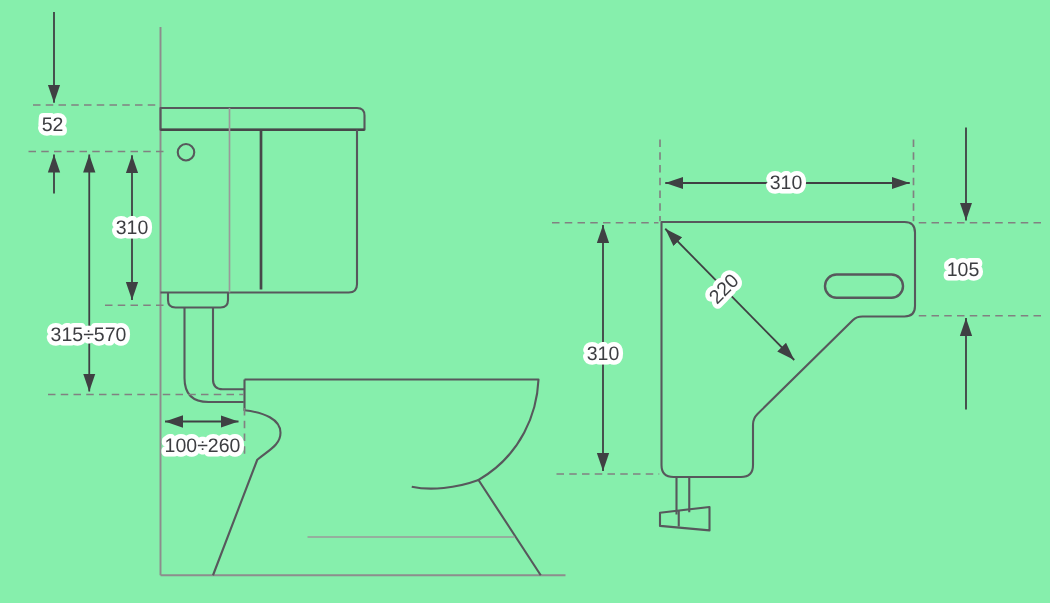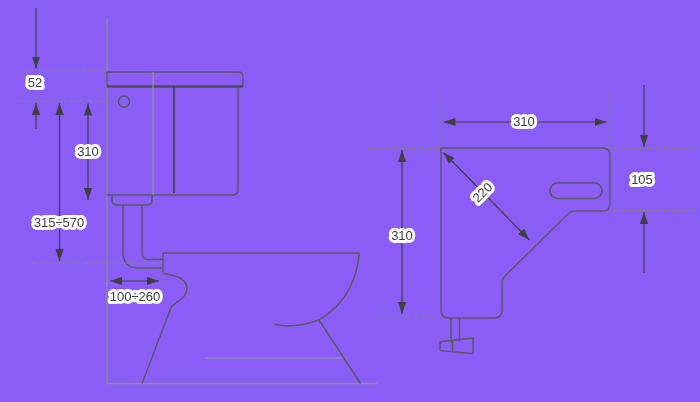--- a/index.html
+++ b/index.html
@@ -1,16 +1,16 @@
 <!DOCTYPE html>
 <html><head>
 <meta charset="utf-8">
 <style>
   html,body{margin:0;padding:0;background:#ffffff;}
-  .canvas{position:relative;width:700px;height:402px;background:#8b5cf6;overflow:hidden;}
+  .canvas{position:relative;width:700px;height:402px;background:#86efac;overflow:hidden;}
   svg{display:block;}
   
   .s  {stroke:#57585c;stroke-width:1.4;fill:none;stroke-linejoin:round;stroke-linecap:butt;}
   .s2 {stroke:#464749;stroke-width:1.8;fill:none;stroke-linejoin:round;}
   .wf {stroke:#8d8d8d;stroke-width:1.3;fill:none;}
   .lt {stroke:#9a9a9a;stroke-width:1.1;fill:none;}
   
   .dash{stroke:#818181;stroke-width:1.1;fill:none;stroke-dasharray:5 3.5;}
   
   .dim{stroke:#3f4043;stroke-width:1.2;fill:none;}

